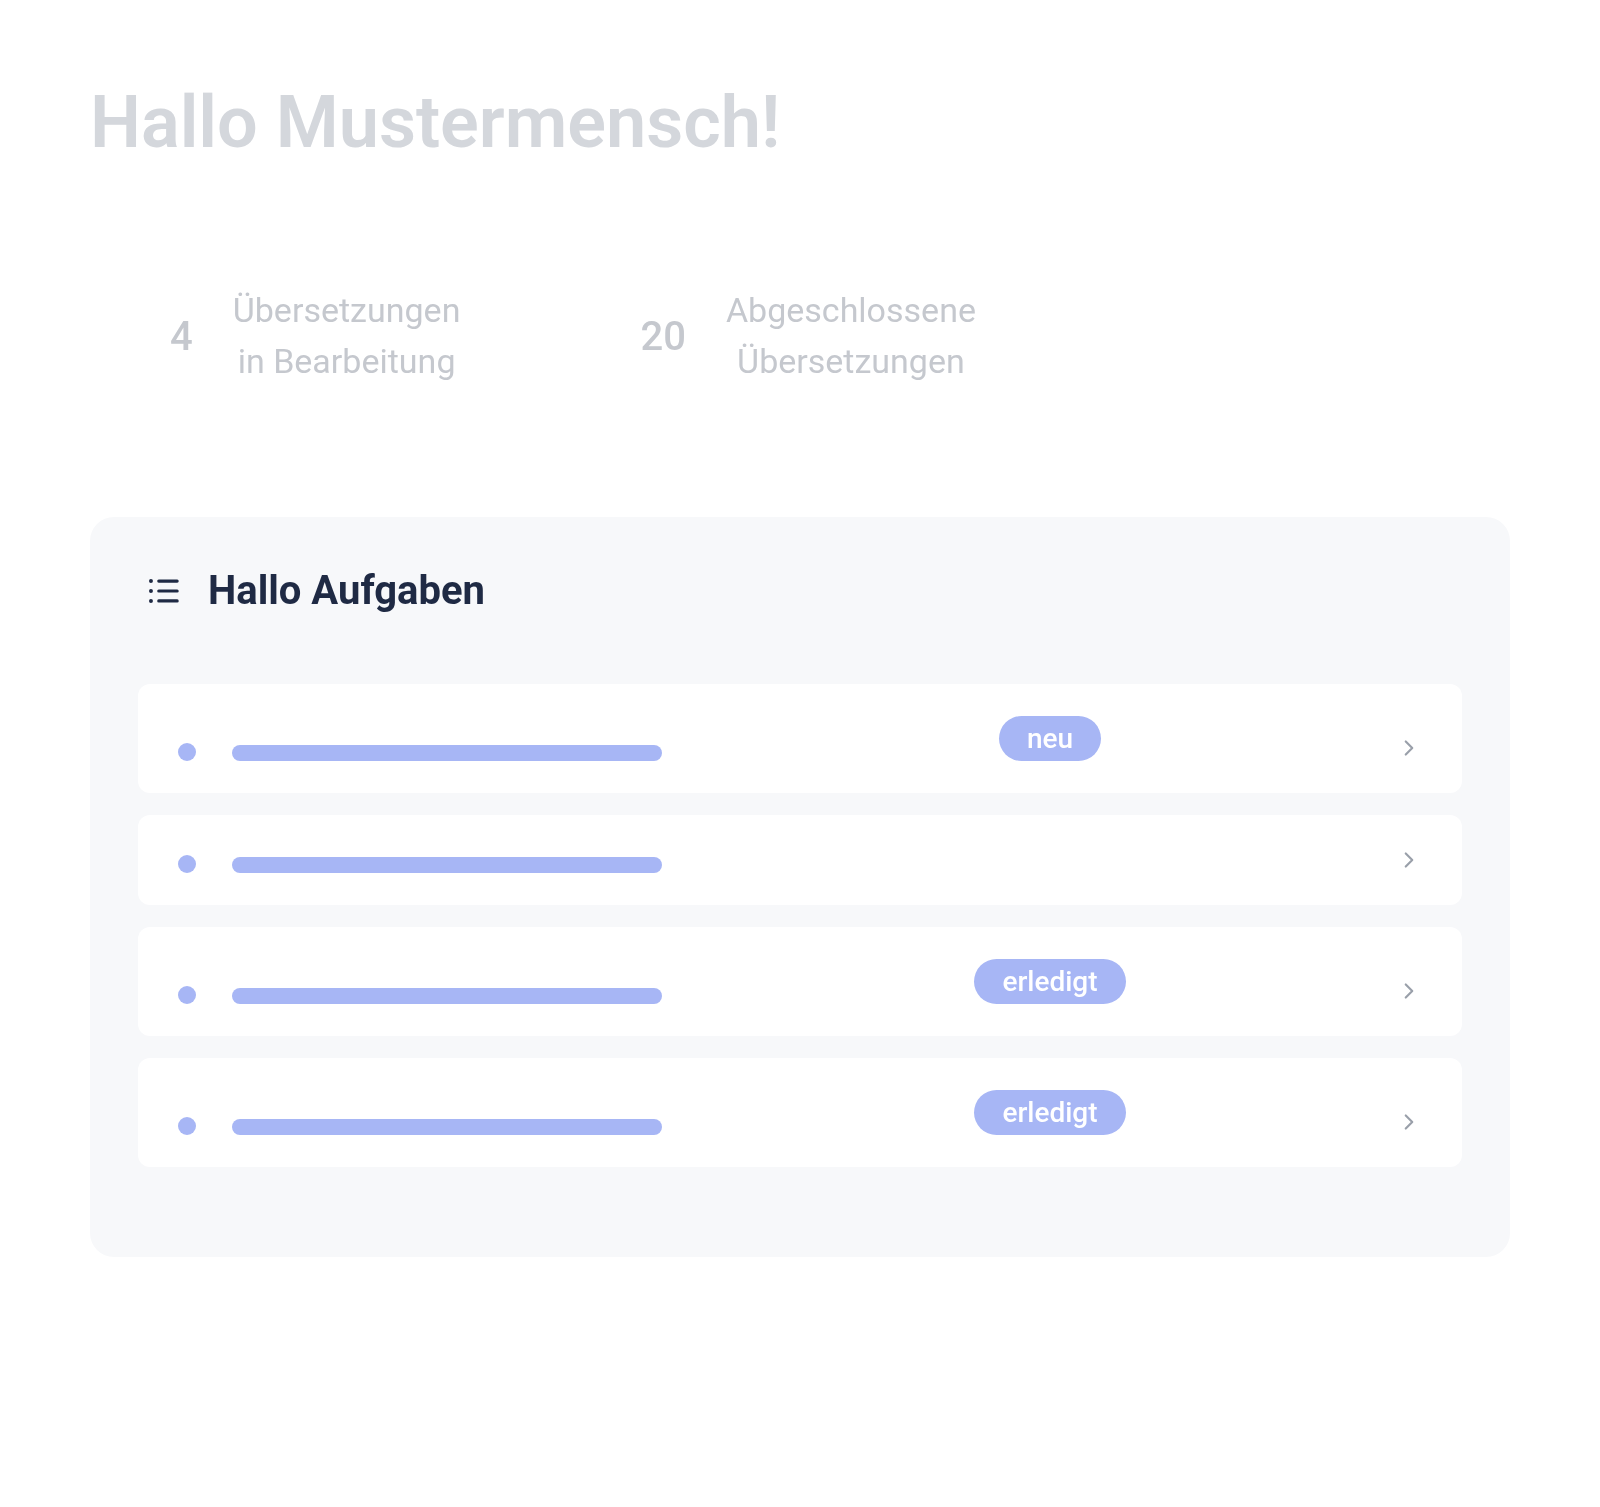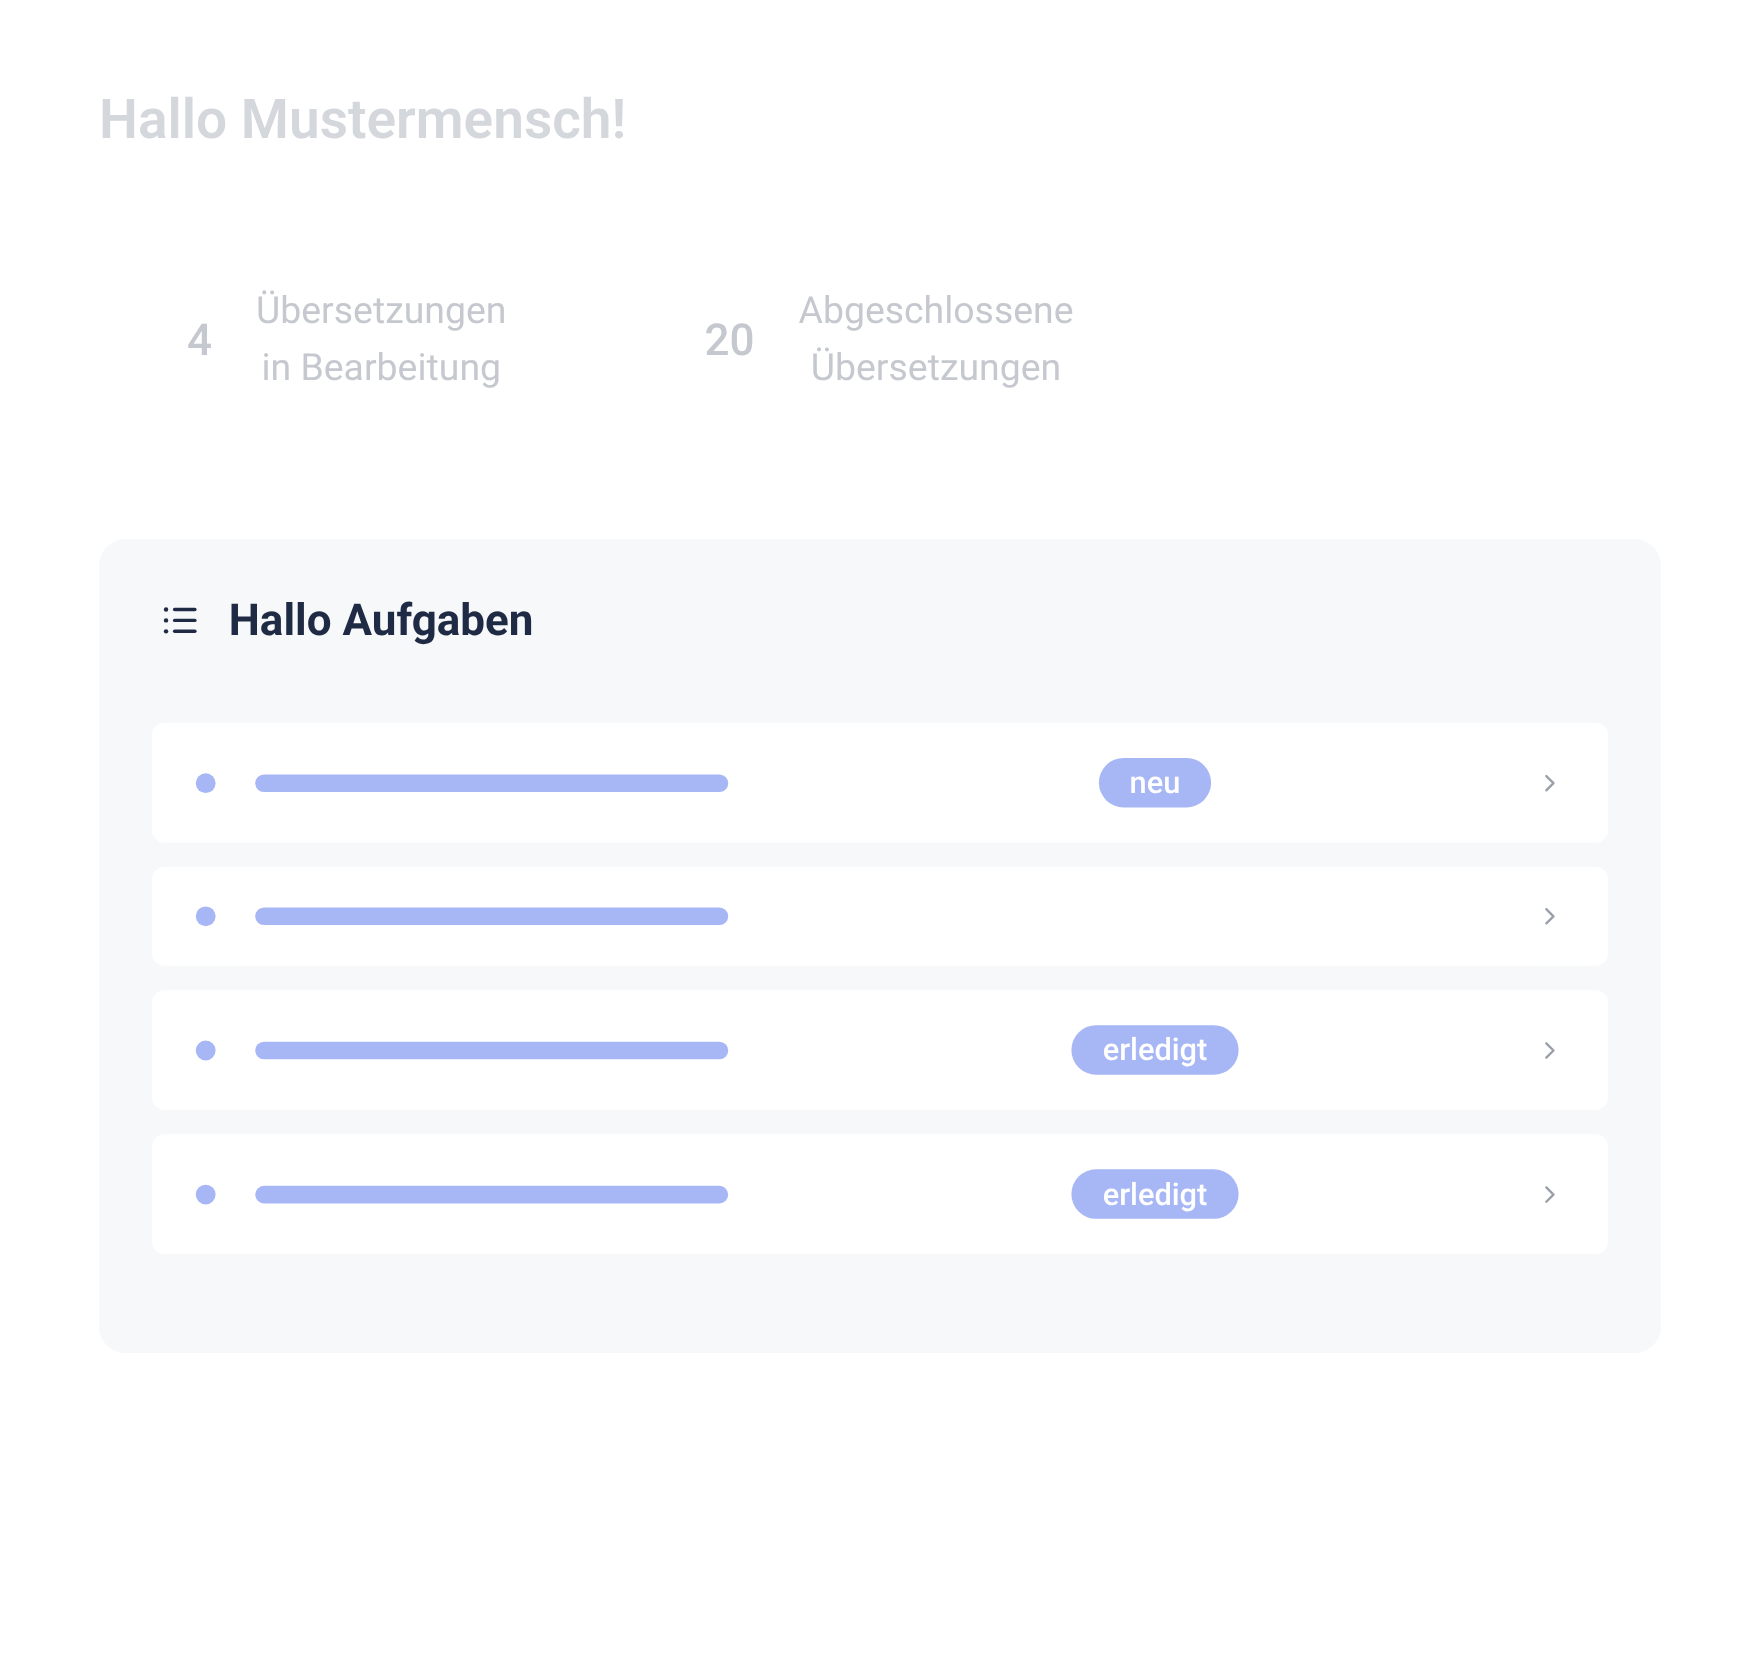--- a/index.html
+++ b/index.html
@@ -8,21 +8,21 @@
       box-sizing: border-box;
     }
     body {
       font-family: -apple-system, BlinkMacSystemFont, 'Segoe UI', Roboto, Helvetica, Arial, sans-serif;
       background: #ffffff;
       width: 1600px;
       height: 1507px;
       padding: 80px 90px;
     }
     .greeting {
-      font-size: 50px;
+      font-size: 72px;
       font-weight: 600;
       color: #d4d7dc;
       margin-bottom: 120px;
     }
     .stats-row {
       display: flex;
       gap: 180px;
       margin-bottom: 130px;
       padding-left: 80px;
     }
@@ -68,21 +68,21 @@
     .task-list {
       display: flex;
       flex-direction: column;
       gap: 22px;
     }
     .task-row {
       background: #ffffff;
       border-radius: 12px;
       padding: 32px 40px;
       display: flex;
-      align-items: center;
+      align-items: flex-end;
       gap: 36px;
       cursor: pointer;
     }
     .task-bullet {
       width: 18px;
       height: 18px;
       border-radius: 50%;
       background: #a7b6f5;
       flex-shrink: 0;
     }

